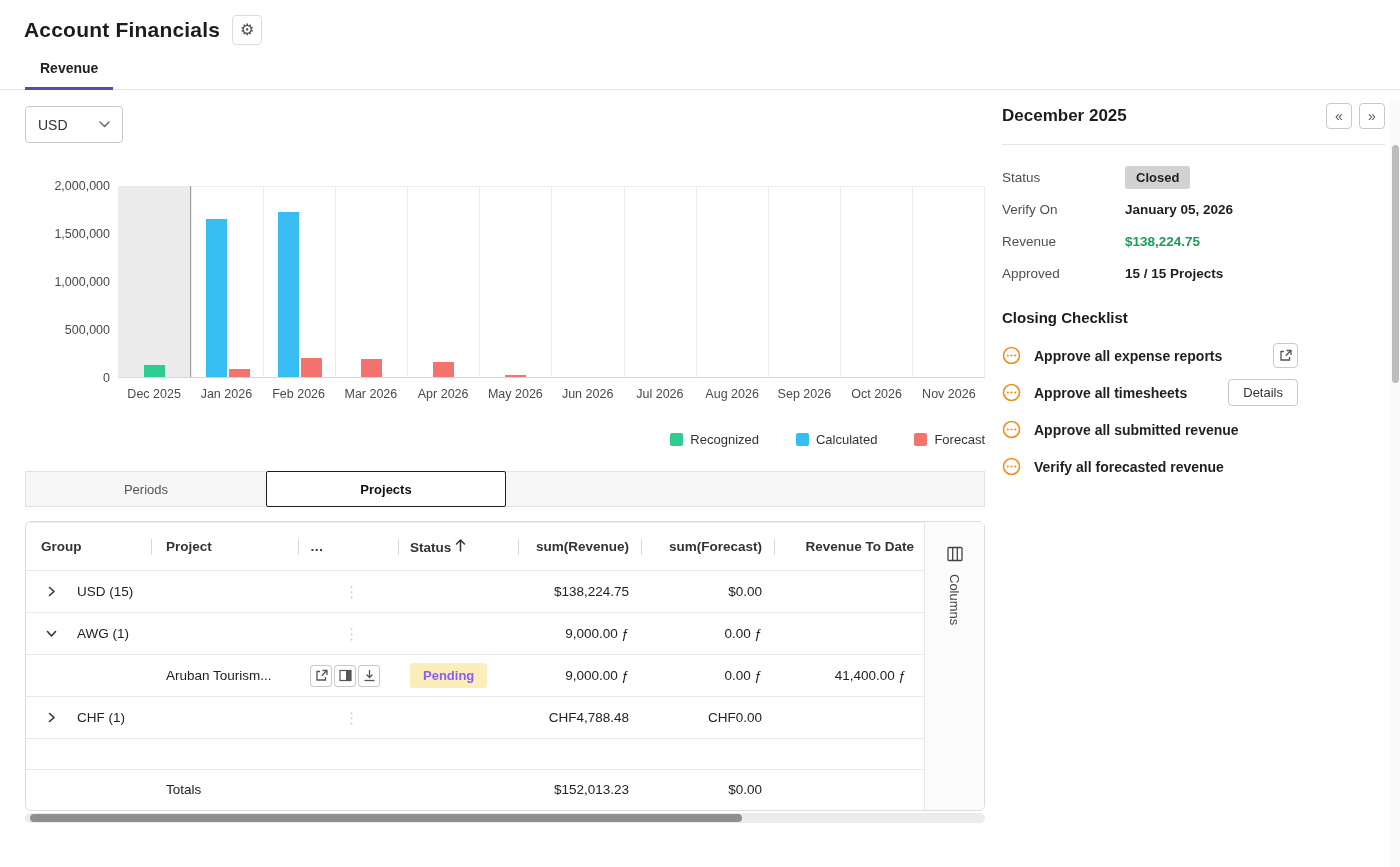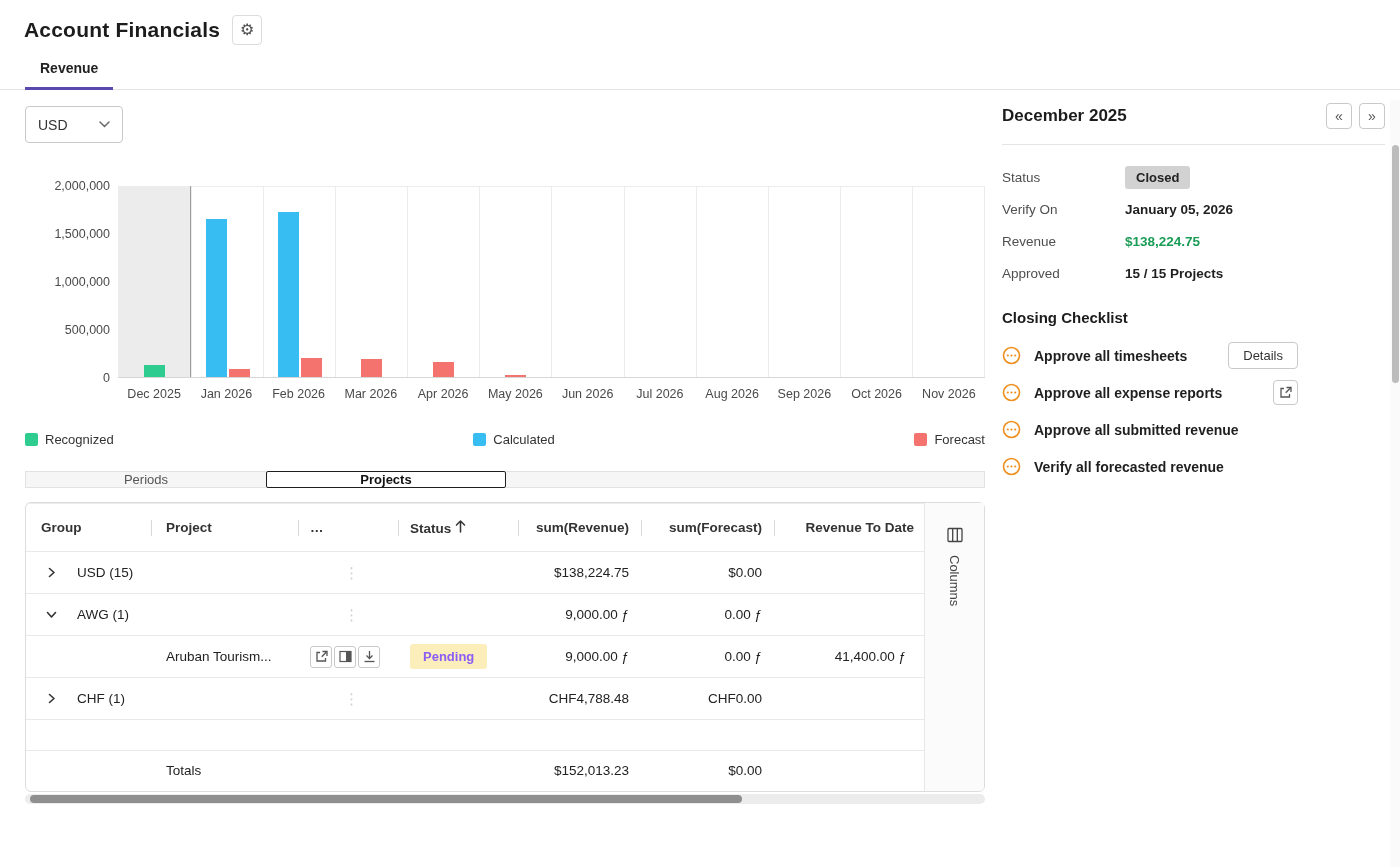--- a/index.html
+++ b/index.html
@@ -54,27 +54,27 @@
   .cell:last-child { border-right: 1px solid #ebebeb; }
   .cell.hl { background: #ececec; border-right: 1px solid #9e9e9e; }
   .bars {
     position: absolute; bottom: 0; left: 0; right: 0;
     display: flex; justify-content: center; align-items: flex-end; gap: 2px;
   }
   .bar { width: 21px; }
   .xlabels { position: absolute; left: 93px; top: 201px; width: 867px; display: flex; }
   .xlabel { flex: 1; text-align: center; font-size: 12.5px; color: #4a4a4a; white-space: nowrap; }
 
-  .legend { margin: 22px 0 0 25px; width: 960px; display: flex; justify-content: space-between; gap: 27px; }
+  .legend { margin: 22px 0 0 25px; width: 960px; display: flex; justify-content: flex-end; gap: 37px; }
   .legend-item { display: flex; align-items: center; gap: 7px; font-size: 13px; color: #333; cursor: pointer; }
   .swatch { width: 13px; height: 13px; border-radius: 2px; display: inline-block; }
 
   
   .segmented {
-    margin: 24px 0 0 25px; width: 960px; height: 17px;
+    margin: 24px 0 0 25px; width: 960px; height: 36px;
     background: #f6f6f6; border: 1px solid #e2e2e2; border-radius: 0;
     display: flex; align-items: stretch;
   }
   .seg-btn {
     width: 240px; display: flex; align-items: center; justify-content: center;
     font-size: 13px; color: #555; cursor: pointer;
   }
   .seg-btn.active {
     background: #fff; border: 1.5px solid #1f1f1f; border-radius: 2px;
     font-weight: 700; color: #111; margin: -1px 0;
@@ -489,46 +489,46 @@
 
       <h3>Closing Checklist</h3>
 
       <div class="check-item">
         <svg width="19" height="19" viewBox="0 0 19 19">
             <circle cx="9.5" cy="9.5" r="8" fill="none" stroke="#ef8e1b" stroke-width="1.6"></circle>
             <circle cx="5.8" cy="9.5" r="1.1" fill="#ef8e1b"></circle>
             <circle cx="9.5" cy="9.5" r="1.1" fill="#ef8e1b"></circle>
             <circle cx="13.2" cy="9.5" r="1.1" fill="#ef8e1b"></circle>
           </svg>
-        <span class="check-label">Approve all timesheets</span>
-        <button class="details-btn">Details</button>
-      </div>
-      <div class="check-item">
-        <svg width="19" height="19" viewBox="0 0 19 19">
-            <circle cx="9.5" cy="9.5" r="8" fill="none" stroke="#ef8e1b" stroke-width="1.6"></circle>
-            <circle cx="5.8" cy="9.5" r="1.1" fill="#ef8e1b"></circle>
-            <circle cx="9.5" cy="9.5" r="1.1" fill="#ef8e1b"></circle>
-            <circle cx="13.2" cy="9.5" r="1.1" fill="#ef8e1b"></circle>
-          </svg>
         <span class="check-label">Approve all expense reports</span>
         <button class="open-btn">
           <svg width="13" height="13" viewBox="0 0 13 13">
               <path d="M5 2.5H2v8.5h8.5V8" fill="none" stroke="#555" stroke-width="1.3"></path>
               <path d="M7.5 1.5H12V6" fill="none" stroke="#555" stroke-width="1.3"></path>
               <path d="M11.7 1.8L6.7 6.8" stroke="#555" stroke-width="1.3"></path>
             </svg>
         </button>
       </div>
       <div class="check-item">
         <svg width="19" height="19" viewBox="0 0 19 19">
             <circle cx="9.5" cy="9.5" r="8" fill="none" stroke="#ef8e1b" stroke-width="1.6"></circle>
             <circle cx="5.8" cy="9.5" r="1.1" fill="#ef8e1b"></circle>
             <circle cx="9.5" cy="9.5" r="1.1" fill="#ef8e1b"></circle>
             <circle cx="13.2" cy="9.5" r="1.1" fill="#ef8e1b"></circle>
           </svg>
+        <span class="check-label">Approve all timesheets</span>
+        <button class="details-btn">Details</button>
+      </div>
+      <div class="check-item">
+        <svg width="19" height="19" viewBox="0 0 19 19">
+            <circle cx="9.5" cy="9.5" r="8" fill="none" stroke="#ef8e1b" stroke-width="1.6"></circle>
+            <circle cx="5.8" cy="9.5" r="1.1" fill="#ef8e1b"></circle>
+            <circle cx="9.5" cy="9.5" r="1.1" fill="#ef8e1b"></circle>
+            <circle cx="13.2" cy="9.5" r="1.1" fill="#ef8e1b"></circle>
+          </svg>
         <span class="check-label">Approve all submitted revenue</span>
       </div>
       <div class="check-item">
         <svg width="19" height="19" viewBox="0 0 19 19">
             <circle cx="9.5" cy="9.5" r="8" fill="none" stroke="#ef8e1b" stroke-width="1.6"></circle>
             <circle cx="5.8" cy="9.5" r="1.1" fill="#ef8e1b"></circle>
             <circle cx="9.5" cy="9.5" r="1.1" fill="#ef8e1b"></circle>
             <circle cx="13.2" cy="9.5" r="1.1" fill="#ef8e1b"></circle>
           </svg>
         <span class="check-label">Verify all forecasted revenue</span>

